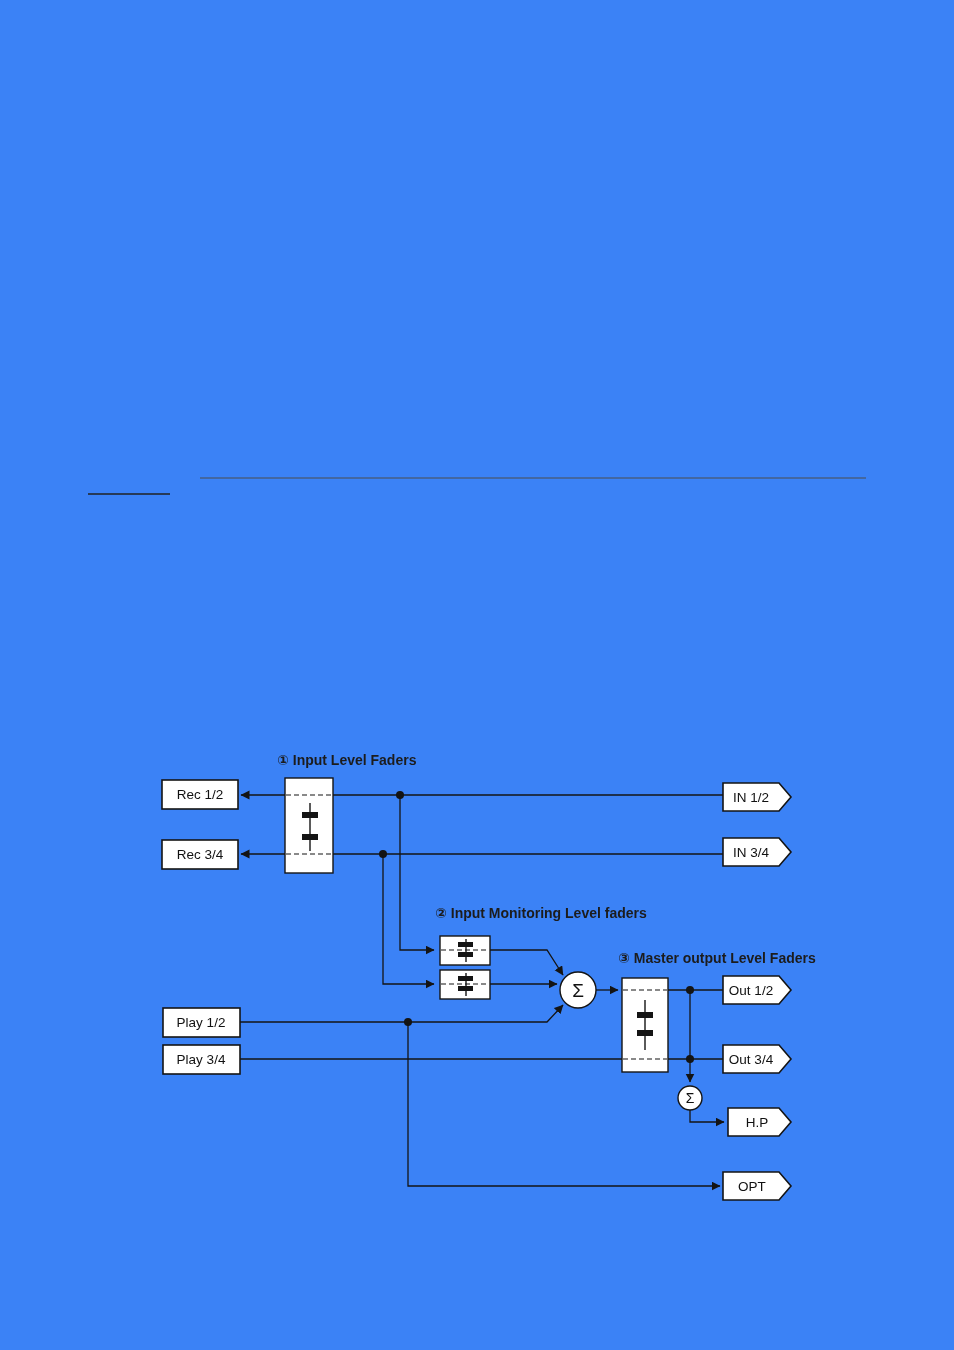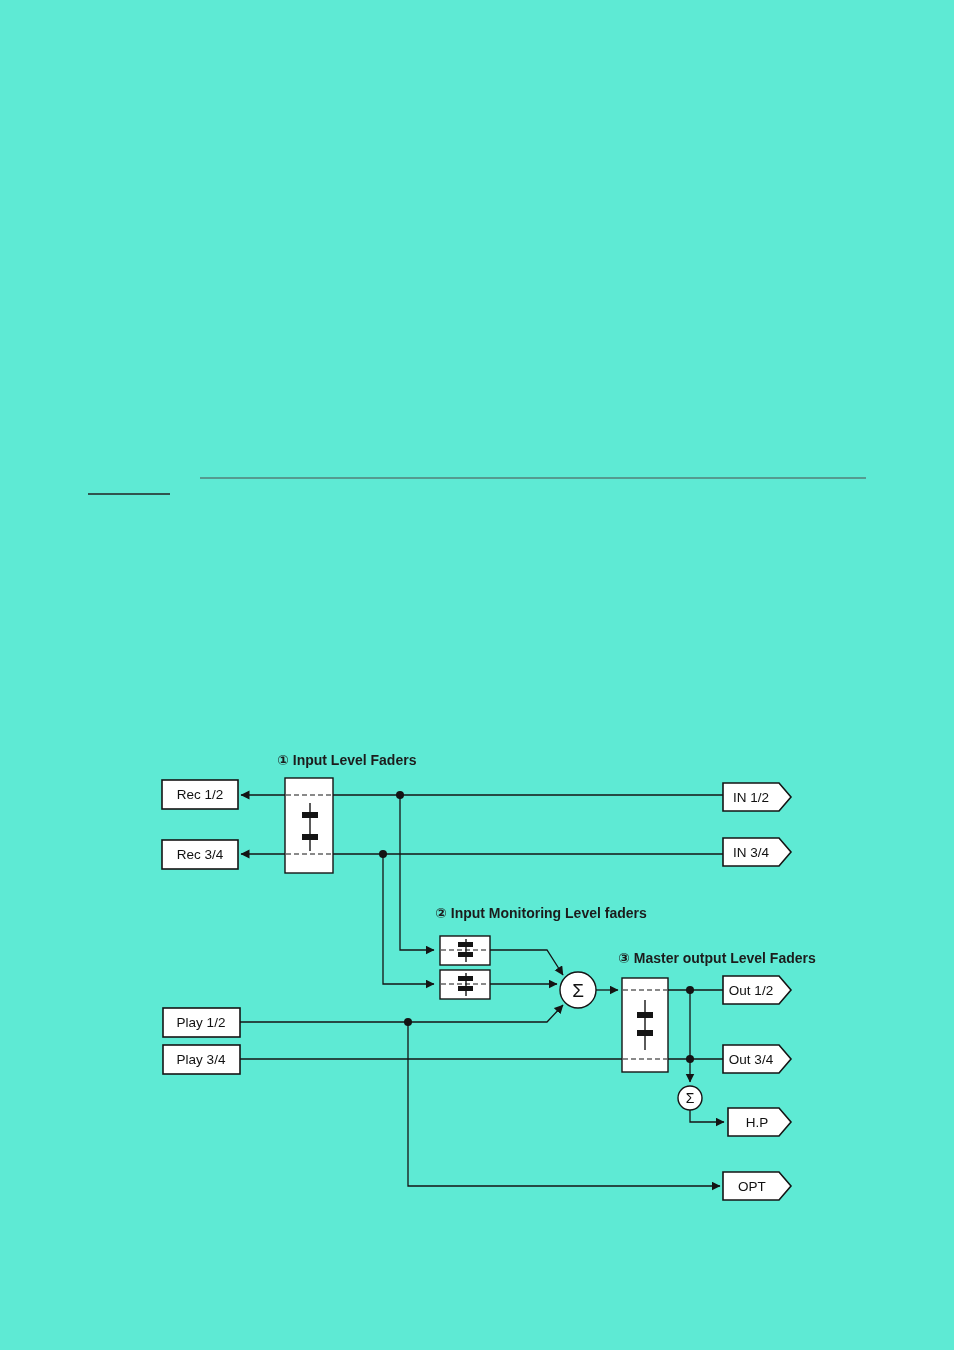--- a/index.html
+++ b/index.html
@@ -1,19 +1,19 @@
 <!DOCTYPE html>
 <html><head>
 <meta charset="utf-8">
 <style>
   html,body{margin:0;padding:0;background:#ffffff;}
   .page{
     position:relative;
     width:954px;height:1350px;
-    background:#5eead4;
+    background:#3b82f6;
     overflow:hidden;
     font-family:"Liberation Sans","DejaVu Sans",sans-serif;
   }
   svg{display:block;}
   .node-label{font-size:13.5px;fill:#111;}
   .section-label{font-size:14px;font-weight:600;fill:#1c1c1c;}
   .box{fill:#ffffff;stroke:#141414;stroke-width:1.6;}
   .block{fill:#ffffff;stroke:#141414;stroke-width:1.4;}
   .flow{stroke:#141414;stroke-width:1.3;fill:none;}
   .dash{stroke:#141414;stroke-width:1.2;fill:none;stroke-dasharray:5 3;}

